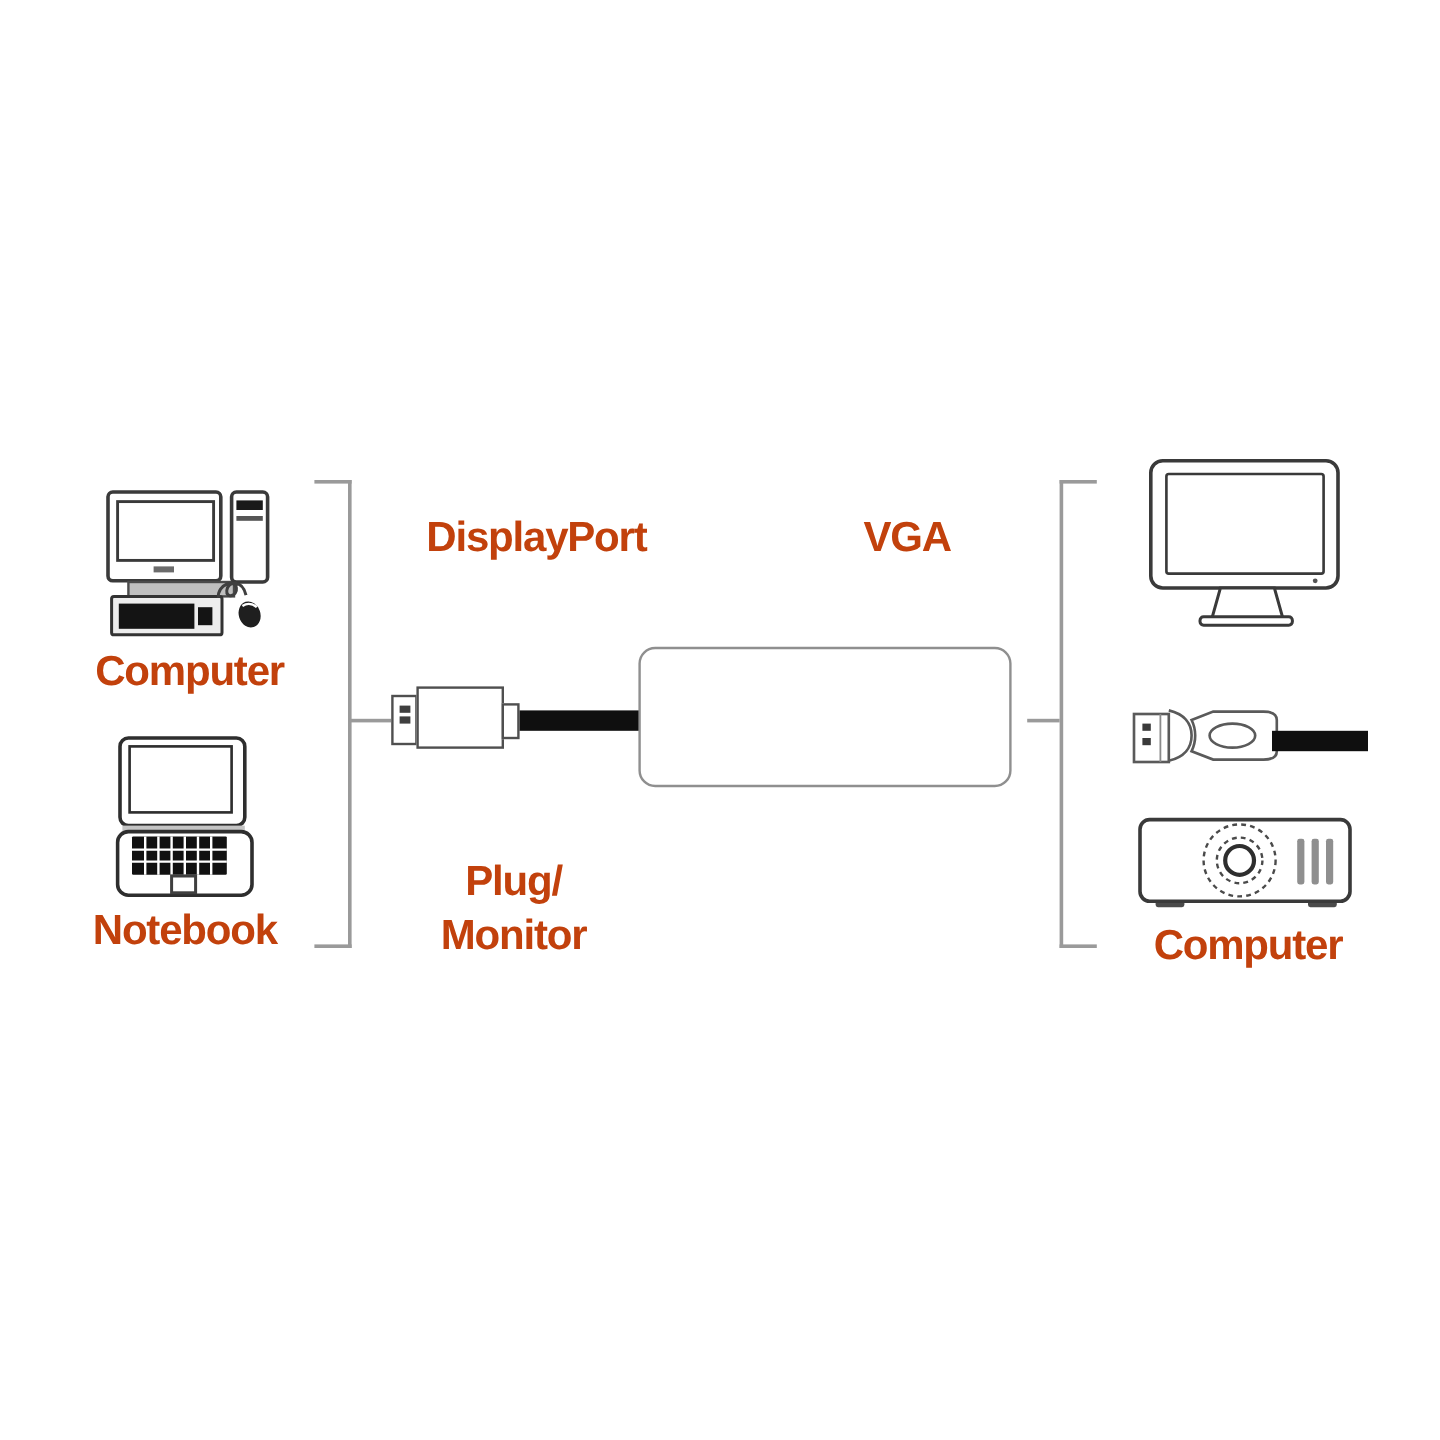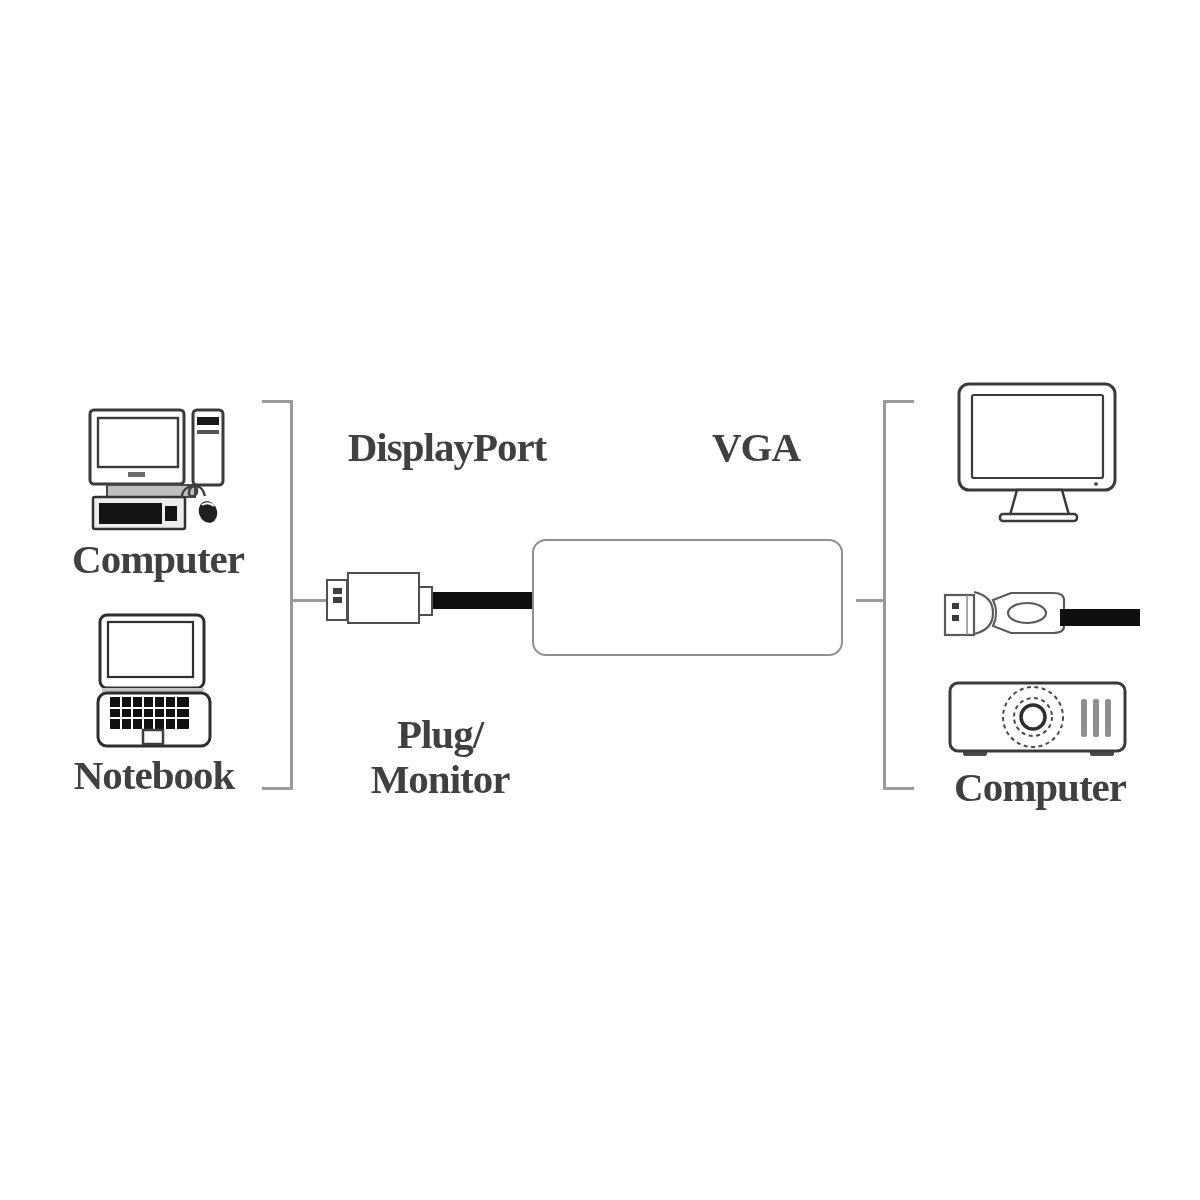--- a/index.html
+++ b/index.html
@@ -1,20 +1,20 @@
 <!DOCTYPE html>
 <html><head>
 <meta charset="utf-8">
 <style>
   html,body{margin:0;padding:0;background:#fff;}
   .canvas{position:relative;width:1200px;height:1200px;background:#ffffff;overflow:hidden;
           font-family:"Liberation Sans",sans-serif;}
   .abs{position:absolute;}
-  .lbl{position:absolute;transform:translateX(-50%);font-weight:700;font-size:41px;
-       line-height:37px;color:#404040;letter-spacing:-1px;white-space:nowrap;font-family:Liberation Serif, serif;}
+  .lbl{position:absolute;transform:translateX(-50%);font-weight:700;font-size:35px;
+       line-height:37px;color:#c2410c;letter-spacing:-1px;white-space:nowrap;}
   .lbl2{line-height:45px;text-align:center;}
   .bracket{position:absolute;box-sizing:border-box;width:31px;height:390px;}
   .bracket-left{left:262px;top:400px;border-top:3px solid #9a9a9a;border-right:3px solid #9a9a9a;
                 border-bottom:3px solid #9a9a9a;}
   .bracket-right{left:883px;top:400px;border-top:3px solid #9a9a9a;border-left:3px solid #9a9a9a;
                  border-bottom:3px solid #9a9a9a;}
   .tick{position:absolute;height:3px;background:#9a9a9a;}
   .part{position:absolute;box-sizing:border-box;background:#fff;border:2px solid #4f4f4f;}
   .pin{position:absolute;background:#3f3f3f;}
   .cable{position:absolute;background:#0f0f0f;}
@@ -70,21 +70,21 @@
     <div class="part" style="left:0;top:7px;width:22px;height:42px;"></div>
     <div class="pin" style="left:7px;top:16px;width:9px;height:6px;"></div>
     <div class="pin" style="left:7px;top:25px;width:9px;height:6px;"></div>
     <div class="part" style="left:21px;top:0;width:73px;height:52px;"></div>
     <div class="part" style="left:92px;top:14px;width:15px;height:30px;"></div>
   </div>
   <div class="cable" style="left:433px;top:592px;width:100px;height:17px;"></div>
   <div class="adapter-box"></div>
   <div class="tick" style="left:856px;top:599px;width:27px;"></div>
 
-  <div class="lbl lbl2" style="left:428px;top:712px;margin-left:12px;">
+  <div class="lbl lbl2" style="left:428px;top:712px;">
     <div>Plug/</div>
     <div>Monitor</div>
   </div>
 
   <div class="bracket bracket-right"></div>
 
   <div class="icon" style="left:957px;top:382px;">
     <svg width="162" height="142" viewBox="0 0 162 142">
       <rect x="2" y="2" width="156" height="106" rx="10" fill="#ffffff" stroke="#3a3a3a" stroke-width="3"></rect>
       <rect x="15" y="13" width="131" height="83" rx="2" fill="#ffffff" stroke="#3a3a3a" stroke-width="2.2"></rect>

